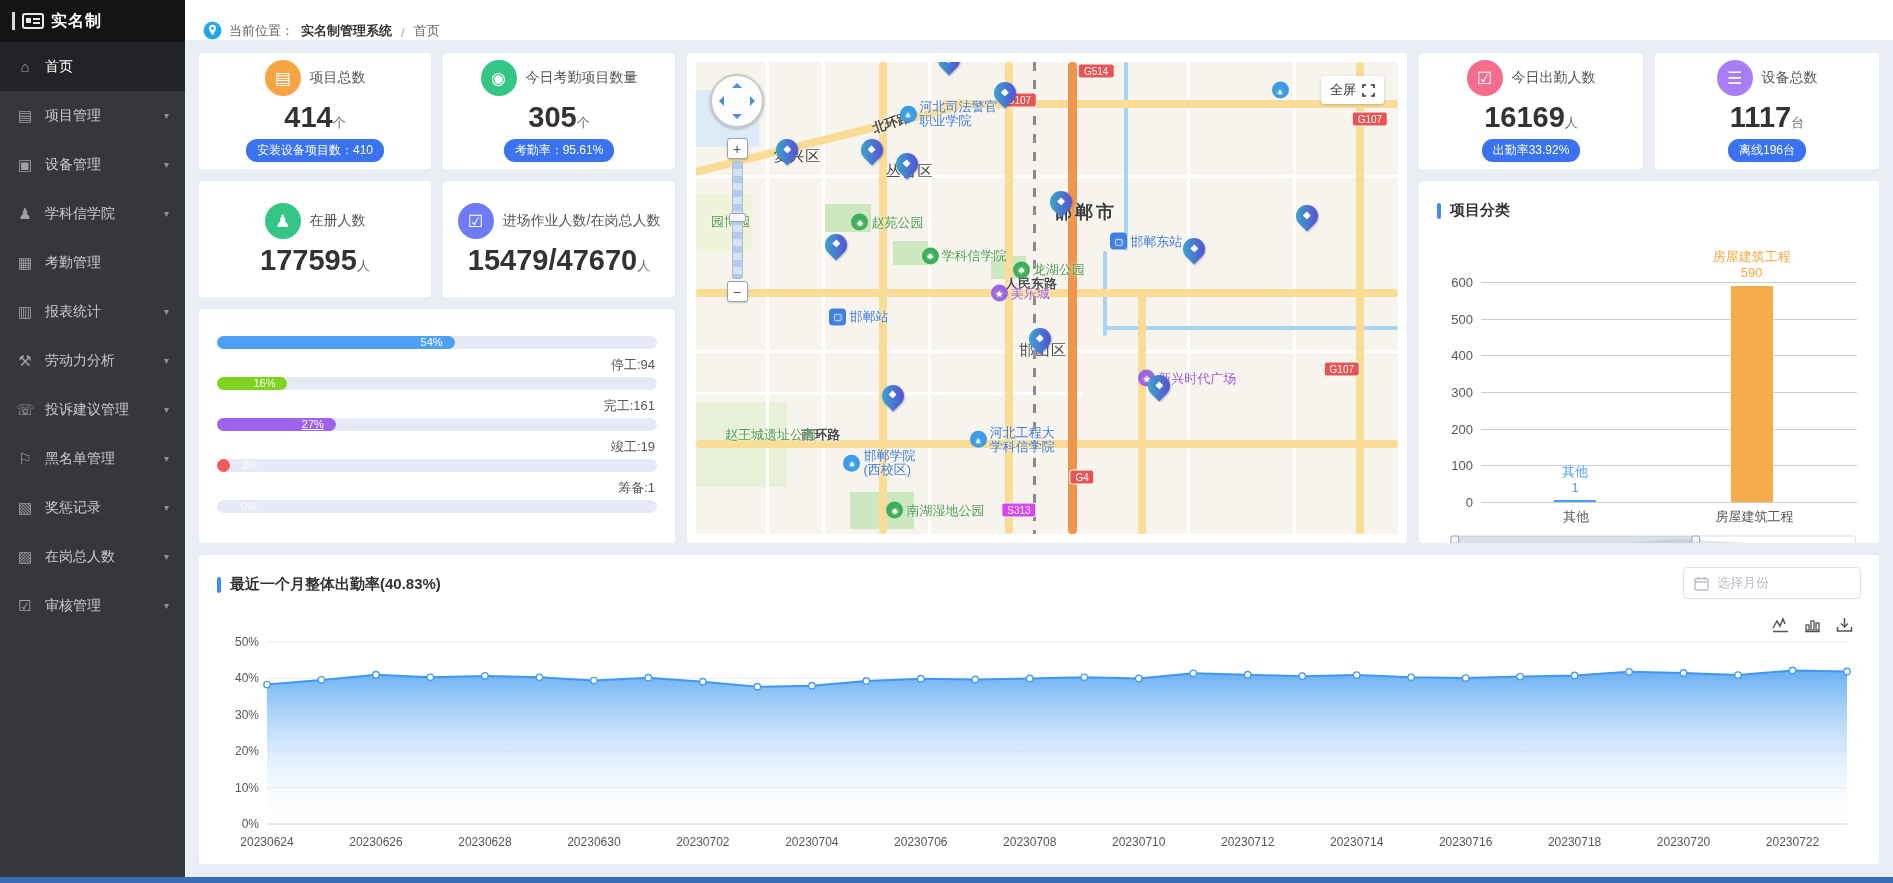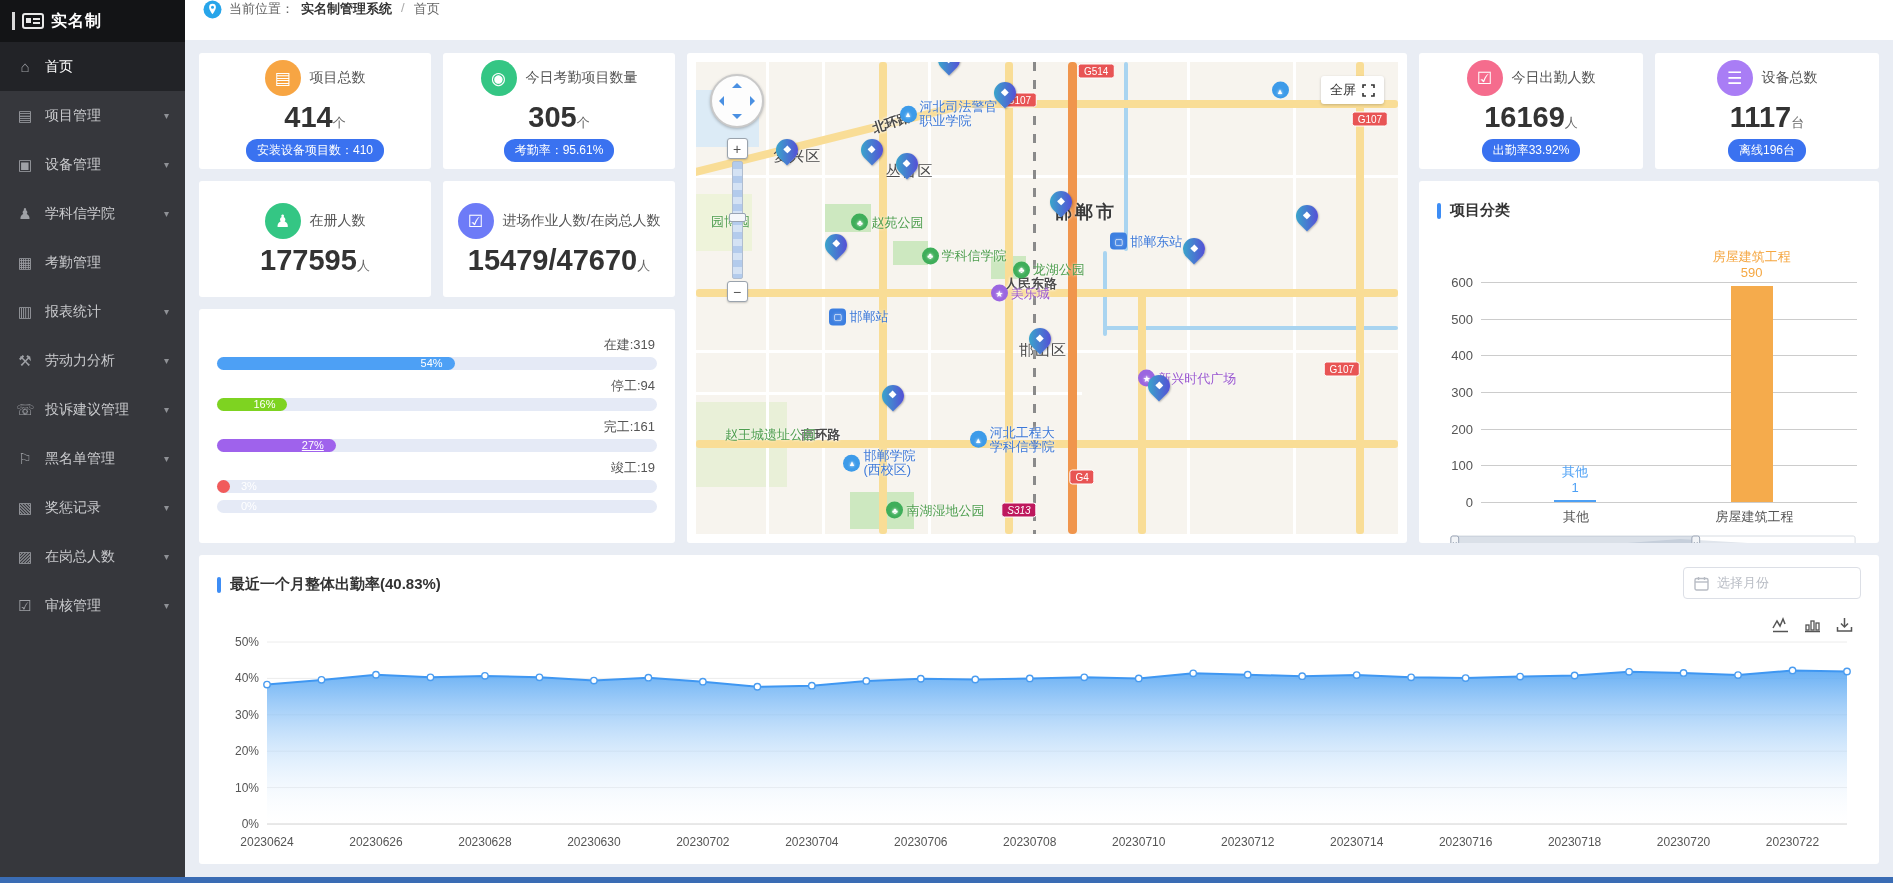--- a/index.html
+++ b/index.html
@@ -15,21 +15,21 @@
   .logo-accent { width: 3px; height: 18px; background: #d9d9d9; }
   .logo-title { color: #fff; font-weight: bold; font-size: 16px; letter-spacing: 1px; }
   .menu-item { height: 49px; display: flex; align-items: center; padding: 0 16px; gap: 11px;
     color: #c9cacd; font-size: 14px; cursor: pointer; }
   .menu-item.active { background: #222327; color: #fff; }
   .mi-icon { width: 18px; text-align: center; font-size: 15px; color: #9fa1a6; flex: none; }
   .mi-arrow { margin-left: auto; font-size: 10px; color: #8f9196; }
 
   
   main { flex: 1; background: #e9edf4; height: 877px; }
-  .crumb { height: 40px; background: #fff; display: flex; align-items: flex-start; padding: 0 18px; gap: 7px; font-size: 13px; }
+  .crumb { height: 40px; background: #fff; display: flex; align-items: flex-end; padding: 0 18px; gap: 7px; font-size: 13px; }
   .crumb .pre { color: #666; }
   .crumb .sys { color: #333; font-weight: bold; }
   .crumb .sep { color: #aaa; margin: 0 2px; }
   .crumb .cur { color: #666; }
 
   .content { padding: 13px 14px; display: grid; grid-template-columns: 476px 720px 460px; grid-auto-rows: min-content; gap: 12px; }
   .col { display: flex; flex-direction: column; gap: 12px; height: 490px; }
 
   .cards-grid { display: grid; grid-template-columns: 1fr 1fr; gap: 12px; }
   .stat-card { background: #fff; height: 116px; border-radius: 3px; display: flex; flex-direction: column;
@@ -78,21 +78,21 @@
   .mk-ico.blue { background: #3d9be9; }
   .mk-ico.purple { background: #9b66e0; }
   .mk-ico.sq { border-radius: 4px; background: #3d7fe0; }
   .map-marker { position: absolute; width: 22px; height: 22px; transform: translate(-50%, -100%); z-index: 4; }
   .pin { width: 22px; height: 22px; border-radius: 50% 50% 50% 0; transform: rotate(-45deg);
     background: linear-gradient(135deg, #35b6c9, #5a3fd8); box-shadow: 0 1px 2px rgba(0,0,0,.3); }
   .cube { position: absolute; left: 50%; top: 40%; transform: translate(-50%, -50%); color: #fff; font-size: 10px; }
   .shield { position: absolute; transform: translate(-50%, -50%); font-size: 10px; color: #fff; padding: 1px 5px;
     border-radius: 3px; border: 1px solid #fff; z-index: 3; }
   .shield.red { background: #e85454; }
-  .shield.orange { background: #be185d; font-style: italic; }
+  .shield.orange { background: #d946ef; }
   .pan-ctrl { position: absolute; left: 14px; top: 12px; width: 54px; height: 54px; border-radius: 50%;
     background: #fdfdfd; border: 2px solid #c9c9c9; box-shadow: 0 1px 3px rgba(0,0,0,.25); z-index: 6; }
   .tri { position: absolute; width: 0; height: 0; border: 5px solid transparent; }
   .tri.up { left: 20px; top: 7px; border-bottom-color: #4a90e2; border-top-width: 0; }
   .tri.down { left: 20px; bottom: 7px; border-top-color: #4a90e2; border-bottom-width: 0; }
   .tri.left { left: 7px; top: 20px; border-right-color: #4a90e2; border-left-width: 0; }
   .tri.right { right: 7px; top: 20px; border-left-color: #4a90e2; border-right-width: 0; }
   .zoomer { position: absolute; left: 30px; top: 76px; width: 22px; z-index: 6; display: flex; flex-direction: column; align-items: center; }
   .zbtn { width: 21px; height: 21px; background: #fff; border: 1px solid #9aa3ad; border-radius: 3px; font-size: 14px;
     color: #555; display: flex; align-items: center; justify-content: center; box-shadow: 0 1px 2px rgba(0,0,0,.2); }
@@ -245,21 +245,20 @@
               <div class="sc-top">
                 <span class="sc-icon" style="background: rgb(109, 123, 247);">☑</span>
                 <span>进场作业人数/在岗总人数</span>
               </div>
               <div class="sc-value">15479/47670<span class="sc-unit">人</span></div>
             </div>
           </div>
         <section class="panel overview">
           <div id="ov-rows">
               <div class="ov-row">
-                <div class="ov-label">在建:319</div>
                 <div class="ov-track">
                   <div class="ov-fill" style="width: 54%; background: rgb(77, 160, 245);"></div>
                   <span class="ov-pct" style="left: calc(54% - 34px);">54%</span>
                 </div>
               </div>
               <div class="ov-row">
                 <div class="ov-label">停工:94</div>
                 <div class="ov-track">
                   <div class="ov-fill" style="width: 16%; background: rgb(126, 211, 33);"></div>
                   <span class="ov-pct" style="left: calc(16% - 34px);">16%</span>
@@ -273,20 +272,21 @@
                 </div>
               </div>
               <div class="ov-row">
                 <div class="ov-label">竣工:19</div>
                 <div class="ov-track">
                   <div class="ov-fill" style="width: 3%; background: rgb(241, 91, 91);"></div>
                   <span class="ov-pct" style="left: 24px;">3%</span>
                 </div>
               </div>
               <div class="ov-row">
+                <div class="ov-label">筹备:1</div>
                 <div class="ov-track">
                   <div class="ov-fill" style="width: 0%; background: rgb(77, 160, 245);"></div>
                   <span class="ov-pct" style="left: 24px;">0%</span>
                 </div>
               </div>
             </div>
         </section>
       </div>
 
       <section class="map-card">

